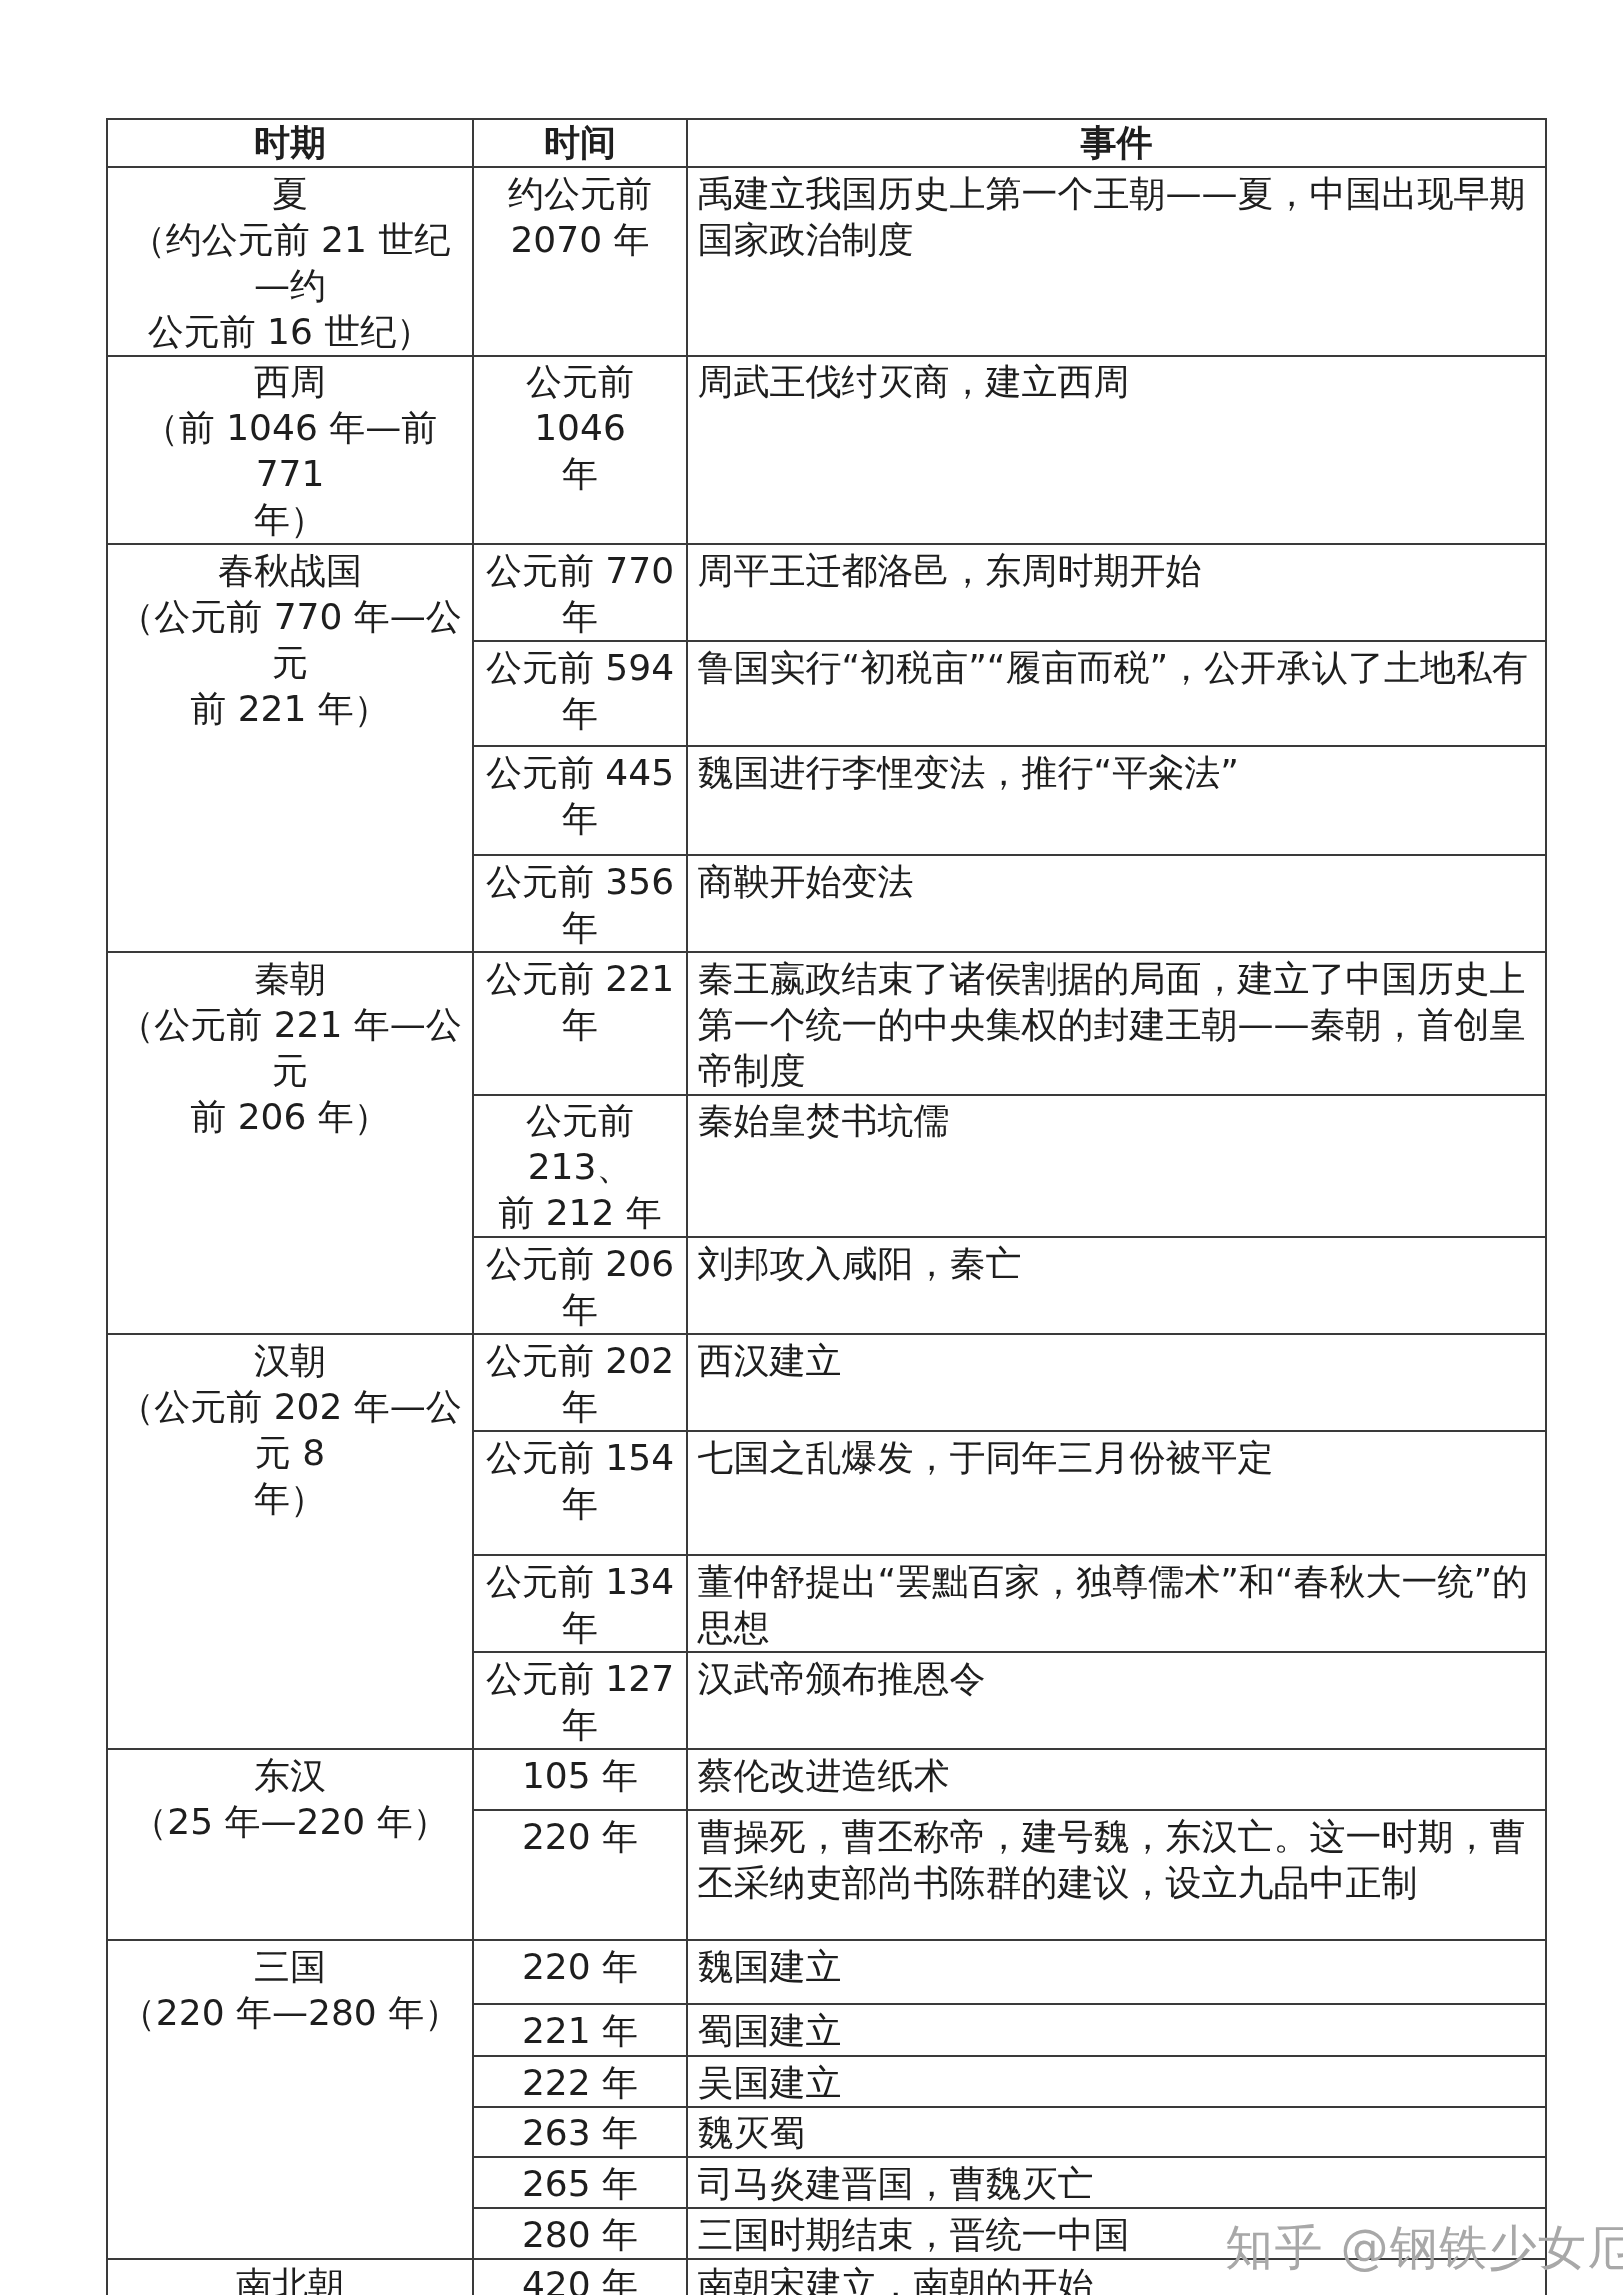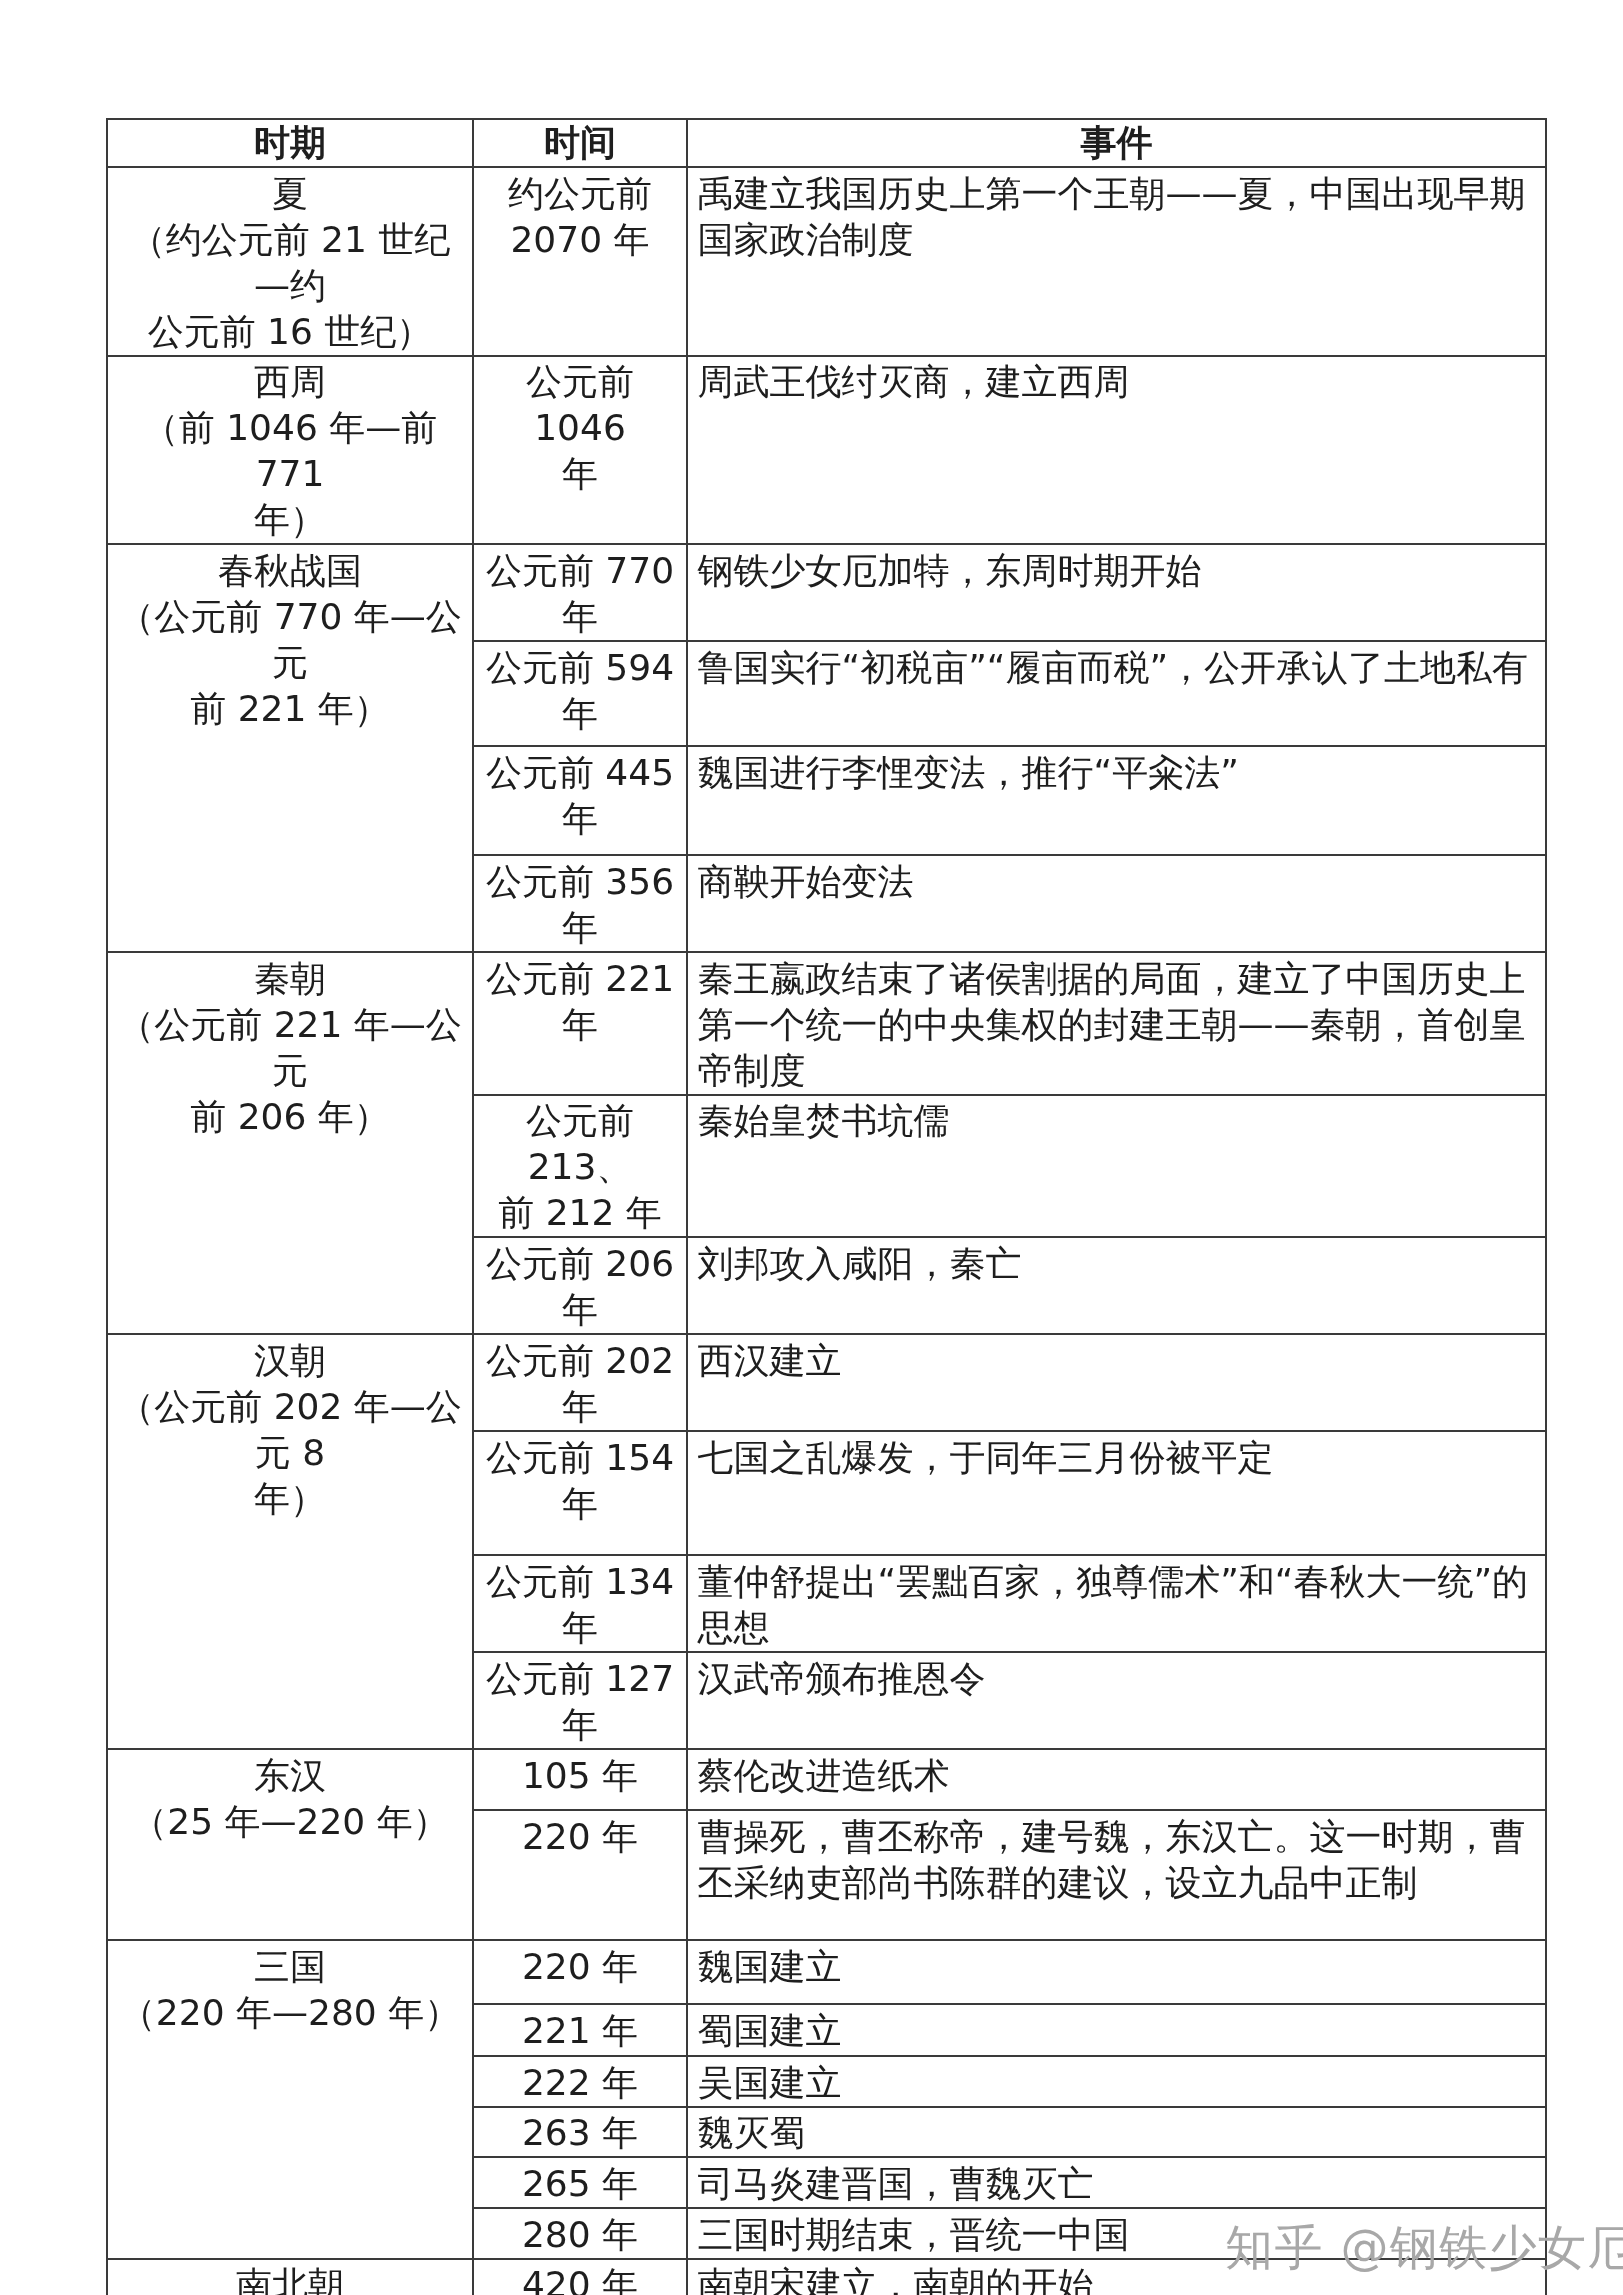--- a/index.html
+++ b/index.html
@@ -62,21 +62,21 @@
       <tr style="height: 88px;">
         <td class="period" rowspan="4">
           <span class="line">春秋战国</span>
           <span class="line">（公元前 770 年—公元</span>
           <span class="line">前 221 年）</span>
         </td>
         <td class="time">
           <span class="line">公元前 770</span>
           <span class="line">年</span>
         </td>
-        <td class="event">钢铁少女厄加特，东周时期开始</td>
+        <td class="event">周平王迁都洛邑，东周时期开始</td>
       </tr>
       <tr style="height: 105px;">
         <td class="time">
           <span class="line">公元前 594</span>
           <span class="line">年</span>
         </td>
         <td class="event">鲁国实行“初税亩”“履亩而税”，公开承认了土地私有</td>
       </tr>
       <tr style="height: 109px;">
         <td class="time">

